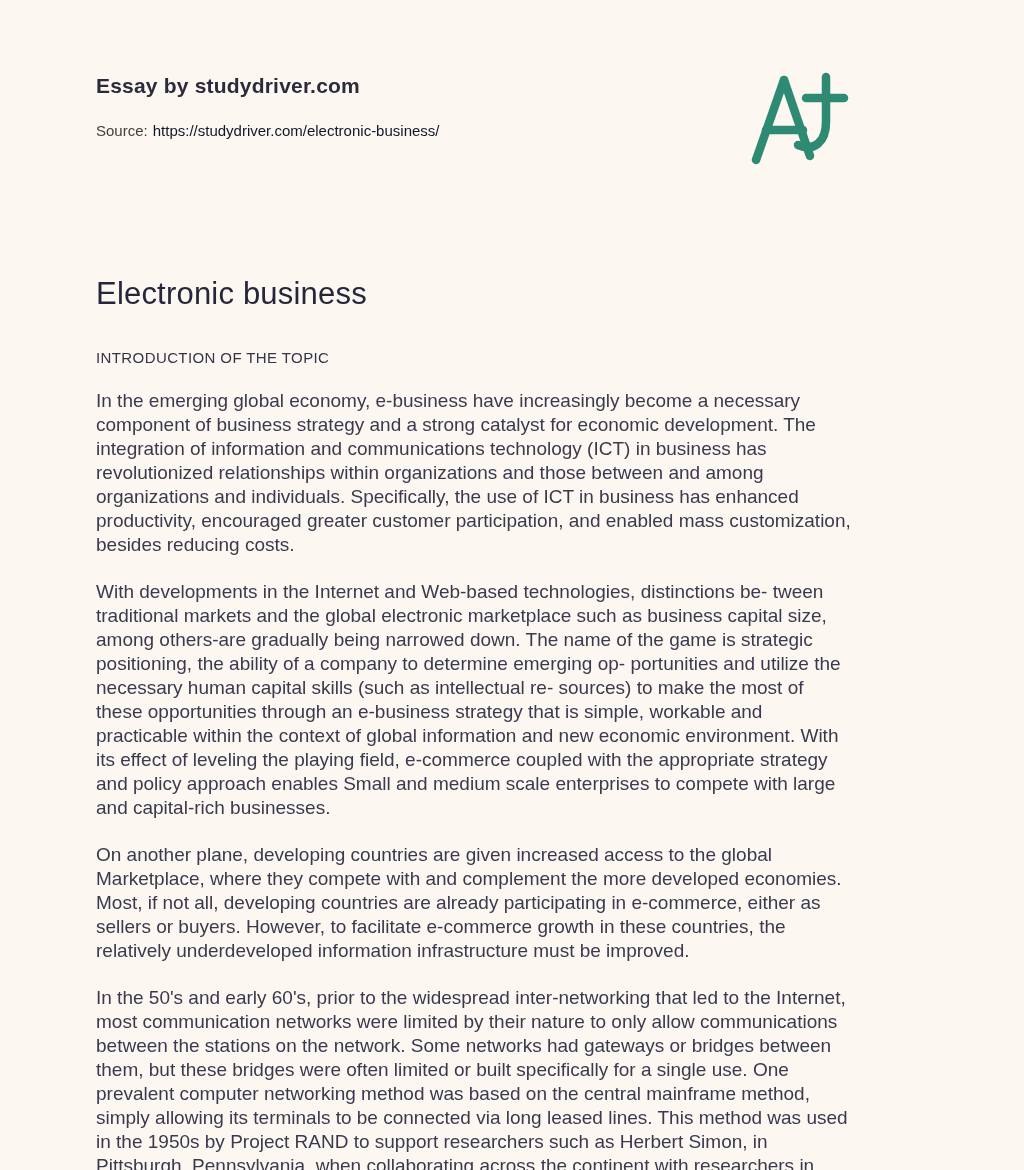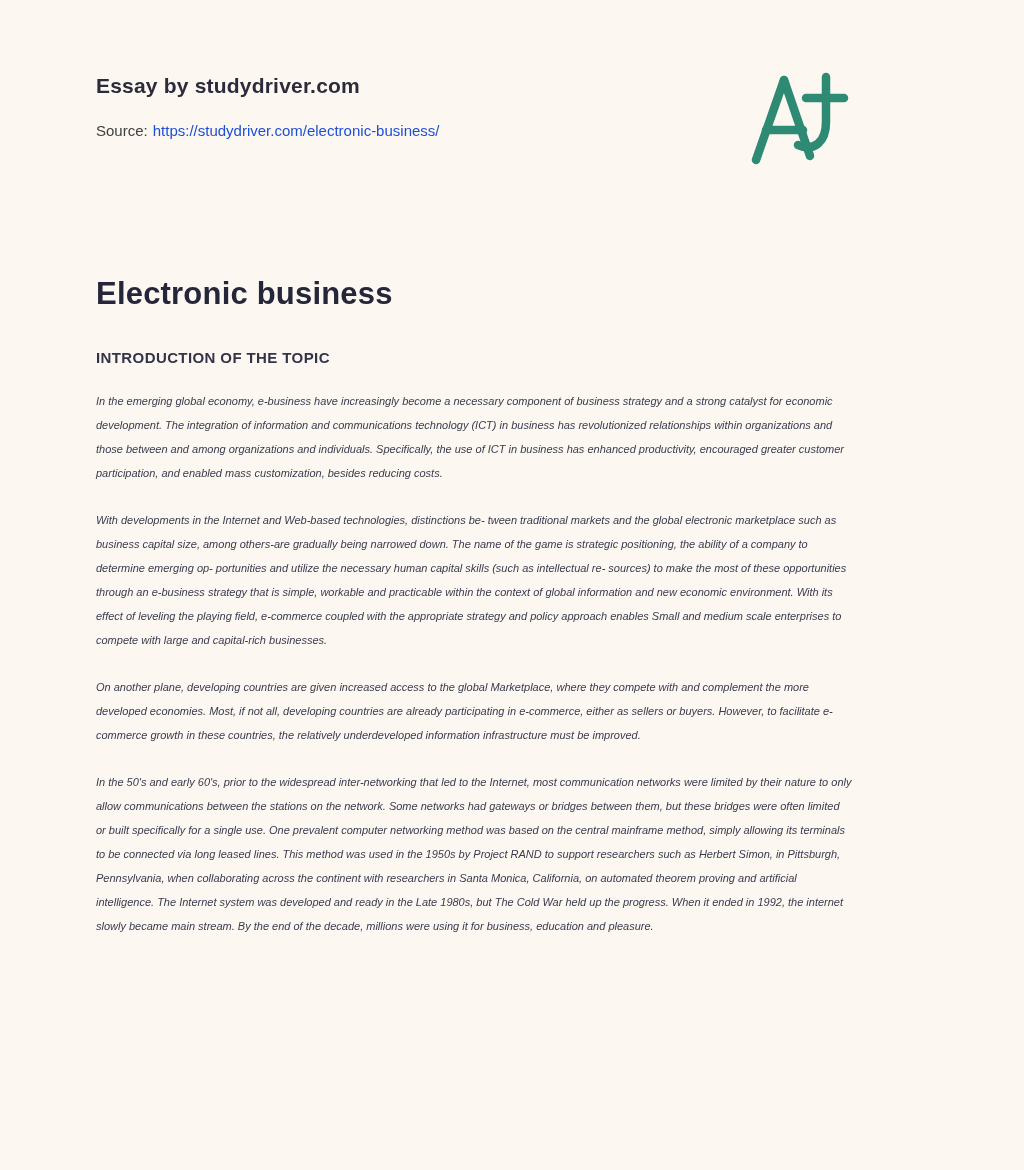--- a/index.html
+++ b/index.html
@@ -32,51 +32,50 @@
   }
   .source-line {
     margin-top: 24px;
     font-size: 15px;
   }
   .source-label {
     color: #404040;
     margin-right: 5px;
   }
   .source-link {
-    color: #1d4ed8;
+    color: #0f172a;
     text-decoration: none;
   }
   .logo {
     width: 104px;
     height: 96px;
     margin-top: -4px;
     margin-right: 2px;
     flex-shrink: 0;
   }
   .essay-title {
     margin-top: 110px;
     font-size: 31px;
-    font-weight: 700;
+    font-weight: 400;
     color: #26263a;
     letter-spacing: 0.2px;
   }
   .section-heading {
     margin-top: 37px;
     font-size: 15px;
-    font-weight: 700;
+    font-weight: 400;
     color: #33334a;
     letter-spacing: 0.4px;
   }
   .paragraph {
     margin-top: 23px;
-    font-size: 11px;
+    font-size: 19px;
     line-height: 24px;
     color: #3a3a4e;
     max-width: 834px;
-    font-style: italic;
   }
 </style>
 </head>
 <body>
 
 <div class="page">
 
   <div class="header">
     <div class="header-left">
       <div class="site-title">Essay by studydriver.com</div>

